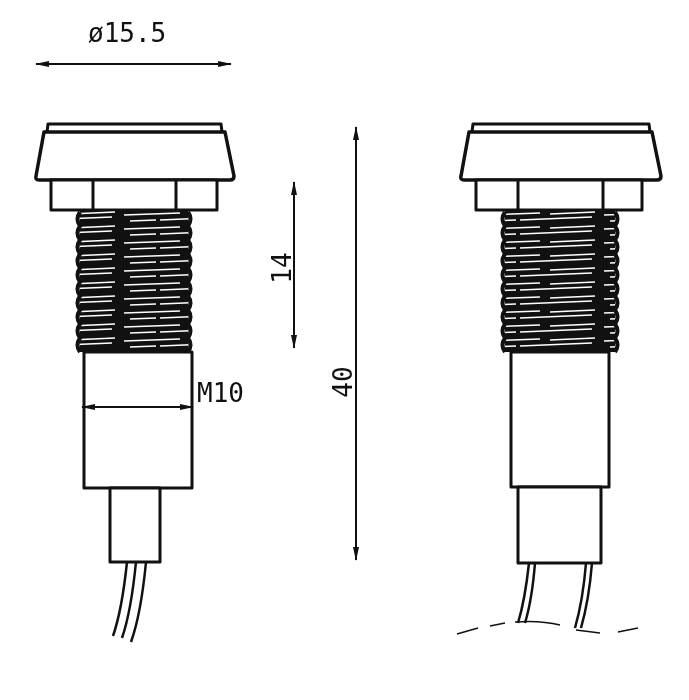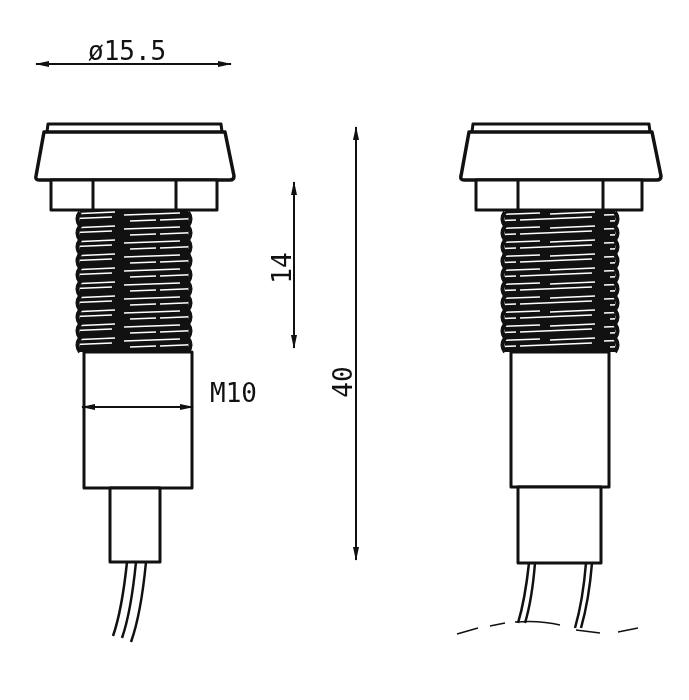--- a/index.html
+++ b/index.html
@@ -69,16 +69,16 @@
     <rect x="518" y="487" width="83" height="76" stroke-width="3" fill="#fff"></rect>
     <path d="M529,563 Q525,600 518,623" stroke-width="2.5"></path>
     <path d="M535,563 Q532,600 525,623" stroke-width="2.5"></path>
     <path d="M586,563 Q583,600 575,628" stroke-width="2.5"></path>
     <path d="M592,563 Q589,600 581,628" stroke-width="2.5"></path>
 
     <path d="M457,634 L478,628 M490,626 L505,623 M515,622 Q540,620 560,625 M576,630 L600,633 M618,632 L638,628" stroke-width="1.5"></path>
   </g>
 </svg>
 
-<div class="dim-label" style="left:88px; top:38px;">ø15.5</div>
-<div class="dim-label" style="left:210px; top:380px;">M10</div>
+<div class="dim-label" style="left:88px; top:20px;">ø15.5</div>
+<div class="dim-label" style="left:197px; top:380px;">M10</div>
 <div class="dim-label rot" style="left:266px; top:255px;">14</div>
 <div class="dim-label rot" style="left:327px; top:369px;">40</div>
 
 </body></html>

